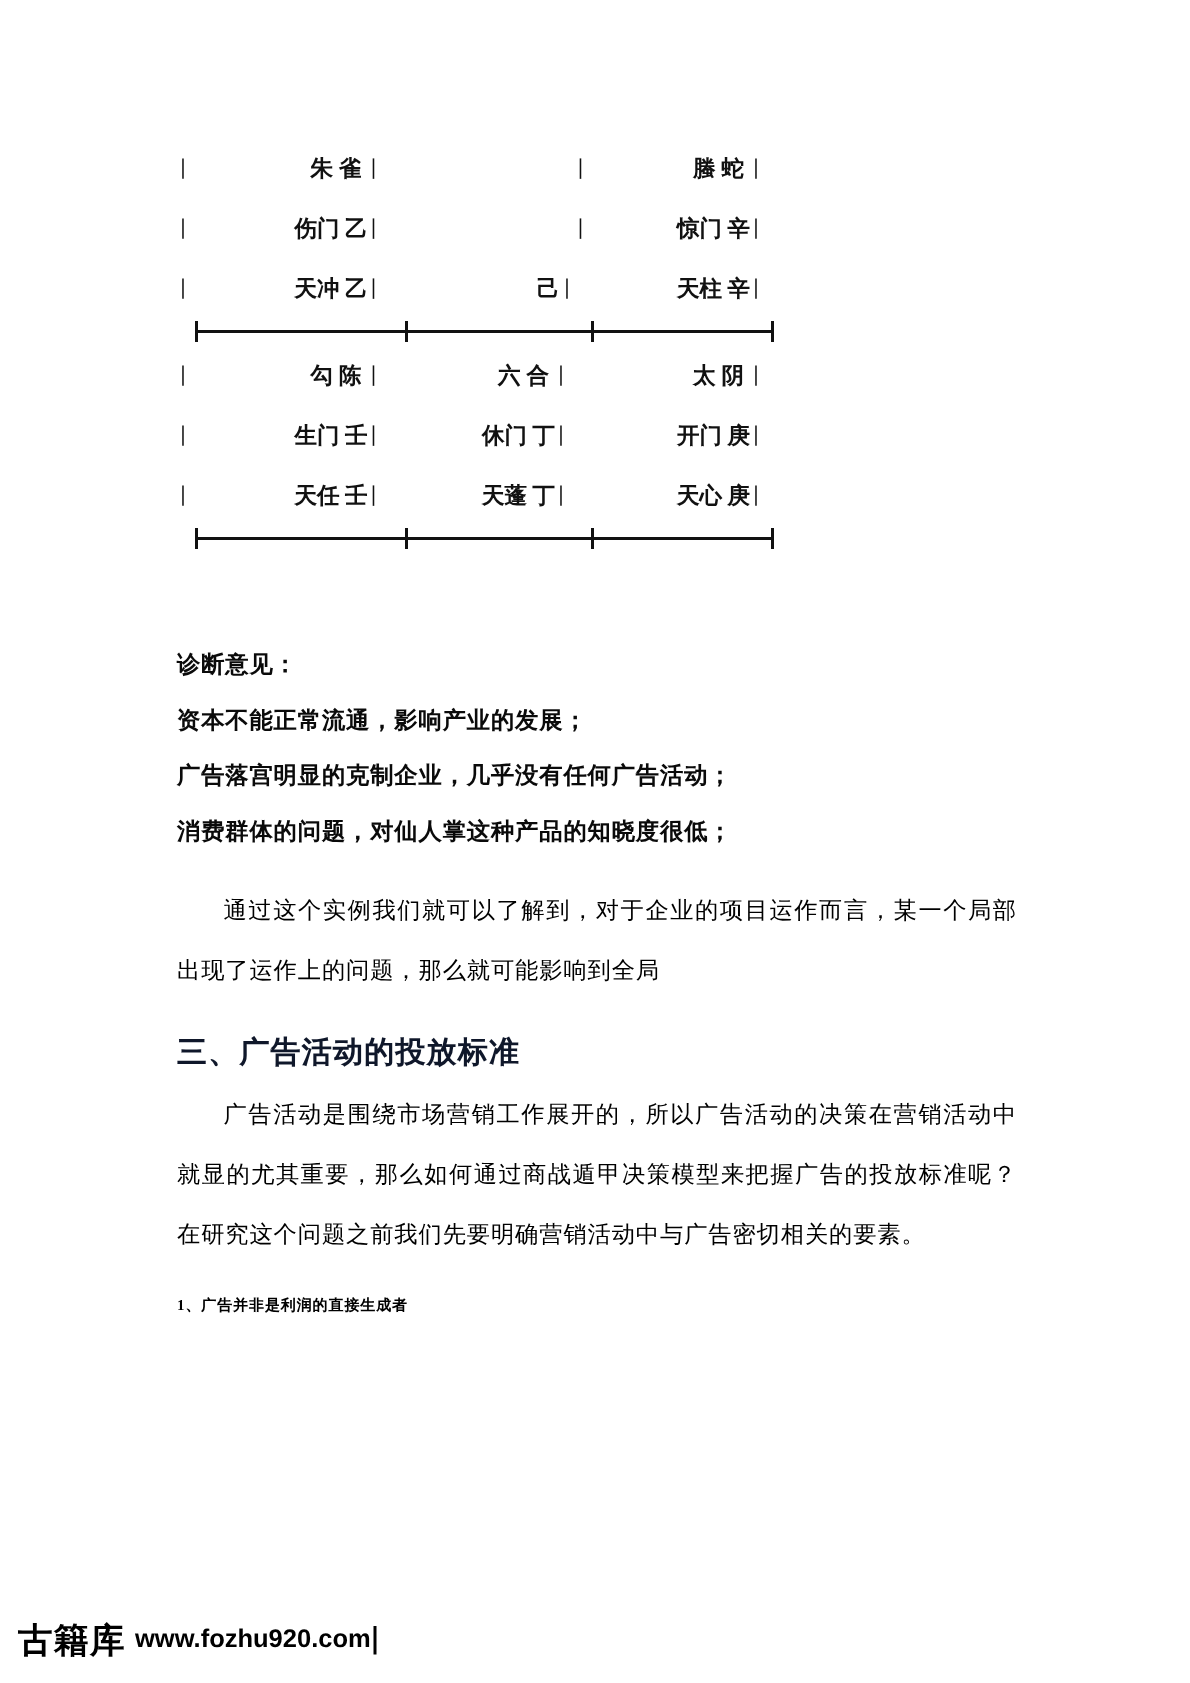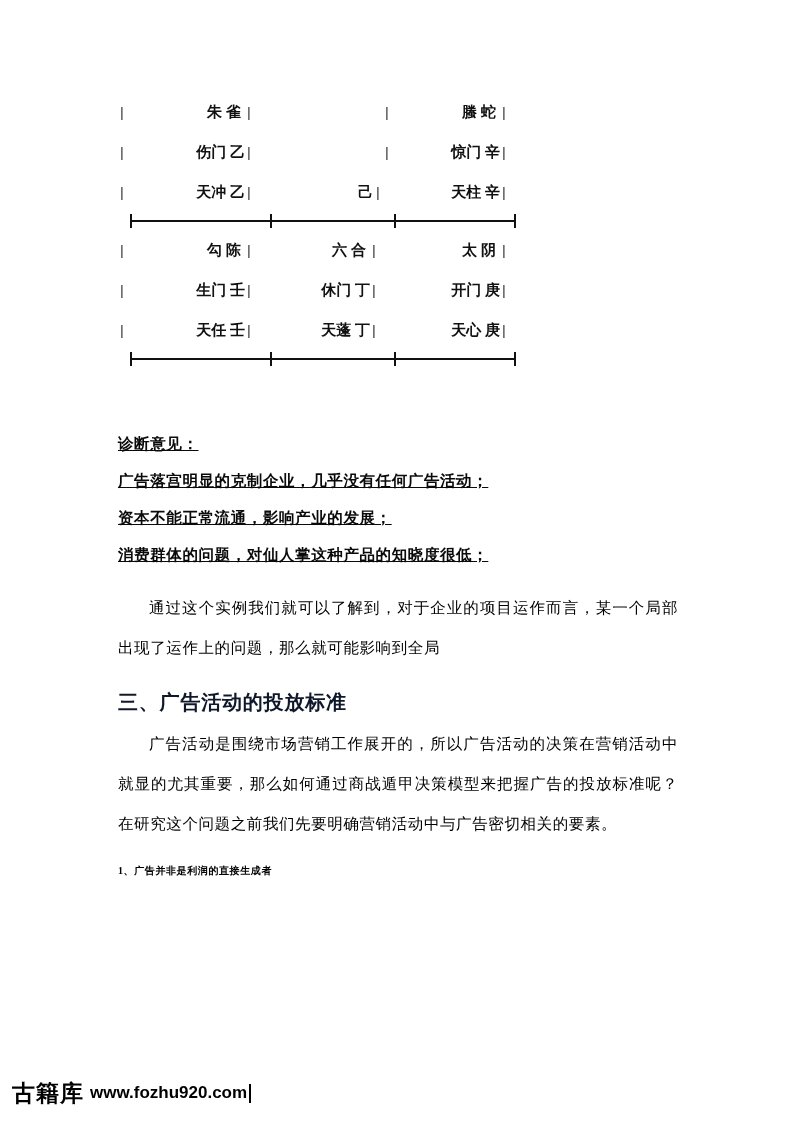--- a/index.html
+++ b/index.html
@@ -93,21 +93,20 @@
   }
   p.line {
     margin: 0 0 13px 0;
     font-size: 15.5px;
     line-height: 24px;
     font-weight: bold;
     font-family: "Liberation Serif", "DejaVu Serif", serif;
     letter-spacing: 0.6px;
     color: #0a0a0a;
     text-align: justify;
-    text-decoration: underline;
   }
   p.para {
     margin: 0 0 4px 0;
     font-size: 15.5px;
     line-height: 40px;
     font-weight: normal;
     letter-spacing: 0.6px;
     text-align: justify;
     text-indent: 2em;
   }
@@ -279,22 +278,22 @@
       <div class="line"></div>
       <div class="tick" style="left:8px"></div>
       <div class="tick" style="left:148px"></div>
       <div class="tick" style="left:272px"></div>
       <div class="tick" style="left:392px"></div>
     </div>
   </div>
 
   <div class="text-block">
     <p class="line">诊断意见：</p>
+    <p class="line">资本不能正常流通，影响产业的发展；</p>
     <p class="line">广告落宫明显的克制企业，几乎没有任何广告活动；</p>
-    <p class="line">资本不能正常流通，影响产业的发展；</p>
     <p class="line">消费群体的问题，对仙人掌这种产品的知晓度很低；</p>
     <div class="gap-small"></div>
     <p class="para">通过这个实例我们就可以了解到，对于企业的项目运作而言，某一个局部出现了运作上的问题，那么就可能影响到全局</p>
     <h3 class="heading">三、广告活动的投放标准</h3>
     <p class="para">广告活动是围绕市场营销工作展开的，所以广告活动的决策在营销活动中就显的尤其重要，那么如何通过商战遁甲决策模型来把握广告的投放标准呢？在研究这个问题之前我们先要明确营销活动中与广告密切相关的要素。</p>
     <p class="subheading">1、广告并非是利润的直接生成者</p>
   </div>
 
   <div class="footer">
     <span class="brand">古籍库</span>

